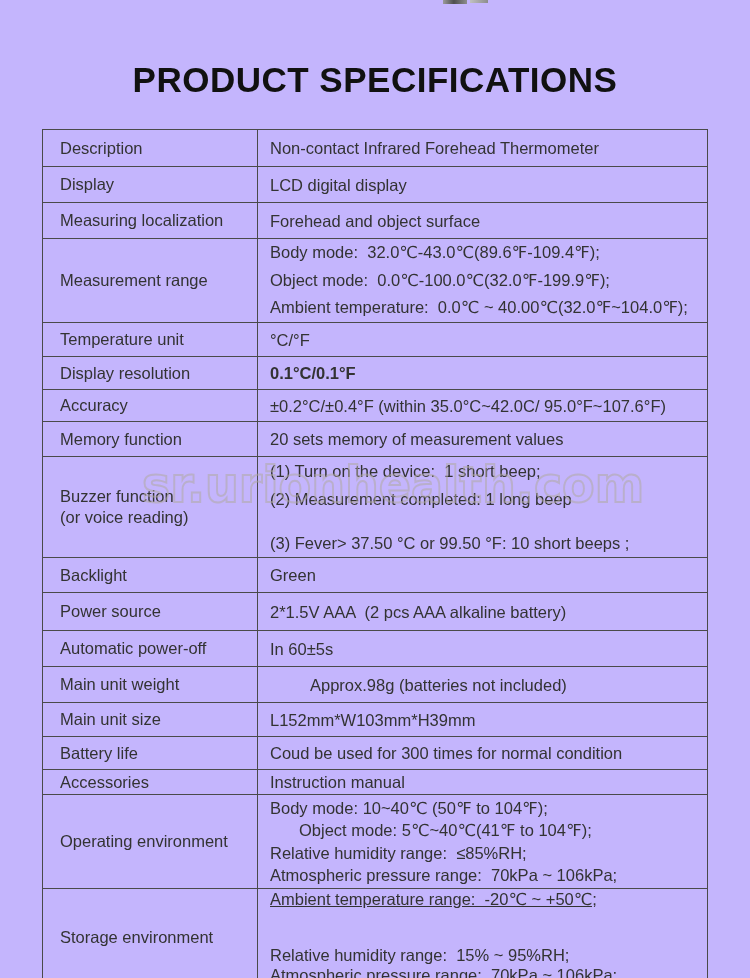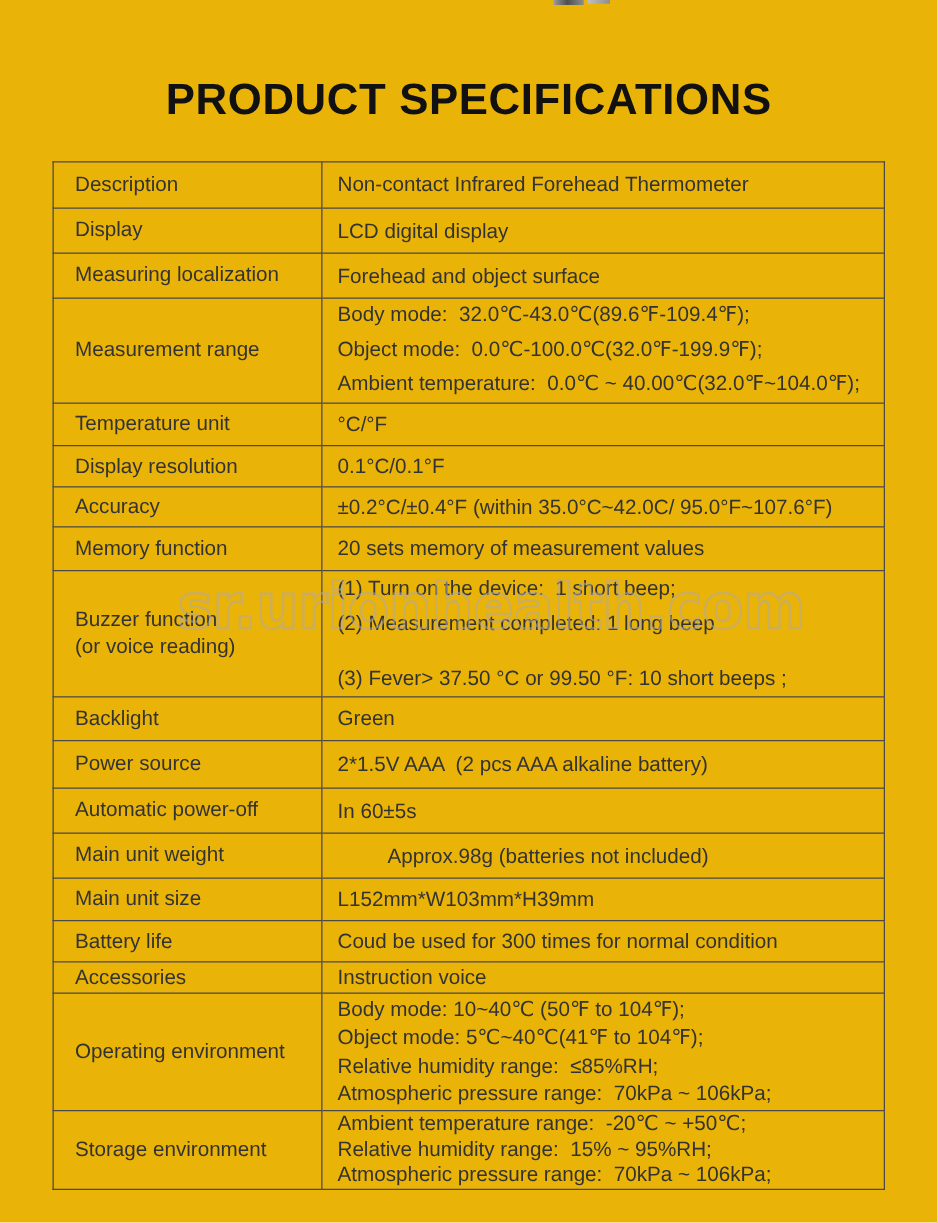--- a/index.html
+++ b/index.html
@@ -4,21 +4,21 @@
 <style>
   html, body {
     margin: 0;
     padding: 0;
     background: #ffffff;
   }
   .page {
     position: relative;
     width: 750px;
     height: 978px;
-    background: #eab308;
+    background: #c4b5fd;
     overflow: hidden;
     font-family: "Liberation Sans", "DejaVu Sans", sans-serif;
   }
   
   .frag1 {
     position: absolute; left: 443px; top: 0;
     width: 24px; height: 4px;
     background: linear-gradient(90deg, #9a9a9a, #4f4f4f 45%, #8d8d8d);
   }
   .frag2 {
@@ -124,21 +124,21 @@
           </td>
           <td class="c2">
             <div class="vline" style="line-height: 20px;">°C/°F</div>
           </td>
         </tr>
         <tr style="height: 33px;">
           <td class="c1">
             <div class="label">Display resolution</div>
           </td>
           <td class="c2">
-            <div class="vline" style="line-height: 20px;">0.1°C/0.1°F</div>
+            <div class="vline" style="line-height: 20px; font-weight: bold;">0.1°C/0.1°F</div>
           </td>
         </tr>
         <tr style="height: 32px;">
           <td class="c1">
             <div class="label">Accuracy</div>
           </td>
           <td class="c2">
             <div class="vline" style="line-height: 20px;">±0.2°C/±0.4°F (within 35.0°C~42.0C/ 95.0°F~107.6°F)</div>
           </td>
         </tr>
@@ -207,41 +207,41 @@
           </td>
           <td class="c2">
             <div class="vline" style="line-height: 20px;">Coud be used for 300 times for normal condition</div>
           </td>
         </tr>
         <tr style="height: 25px;">
           <td class="c1">
             <div class="label">Accessories</div>
           </td>
           <td class="c2">
-            <div class="vline" style="line-height: 20px;">Instruction voice</div>
+            <div class="vline" style="line-height: 20px;">Instruction manual</div>
           </td>
         </tr>
         <tr style="height: 94px;">
           <td class="c1">
             <div class="label">Operating environment</div>
           </td>
           <td class="c2">
             <div class="vline" style="line-height: 22.5px;">Body mode: 10~40℃ (50℉ to 104℉);</div>
-            <div class="vline" style="line-height: 22.5px;">Object mode: 5℃~40℃(41℉ to 104℉);</div>
+            <div class="vline" style="line-height: 22.5px; margin-left: 29px;">Object mode: 5℃~40℃(41℉ to 104℉);</div>
             <div class="vline" style="line-height: 22.5px;">Relative humidity range:  ≤85%RH;</div>
             <div class="vline" style="line-height: 22.5px;">Atmospheric pressure range:  70kPa ~ 106kPa;</div>
           </td>
         </tr>
         <tr style="height: 63px;">
           <td class="c1">
             <div class="label">Storage environment</div>
           </td>
           <td class="c2">
-            <div class="vline" style="line-height: 20.5px;">Ambient temperature range:  -20℃ ~ +50℃;</div>
-            <div class="vline" style="line-height: 20.5px;">Relative humidity range:  15% ~ 95%RH;</div>
+            <div class="vline" style="line-height: 20.5px; text-decoration: underline;">Ambient temperature range:  -20℃ ~ +50℃;</div>
+            <div class="vline" style="line-height: 20.5px; margin-top: 35px;">Relative humidity range:  15% ~ 95%RH;</div>
             <div class="vline" style="line-height: 20.5px;">Atmospheric pressure range:  70kPa ~ 106kPa;</div>
           </td>
         </tr>
       </tbody>
   </table>
 
   <div class="watermark">sr.urionhealth.com</div>
 </div>
 
 </body></html>

